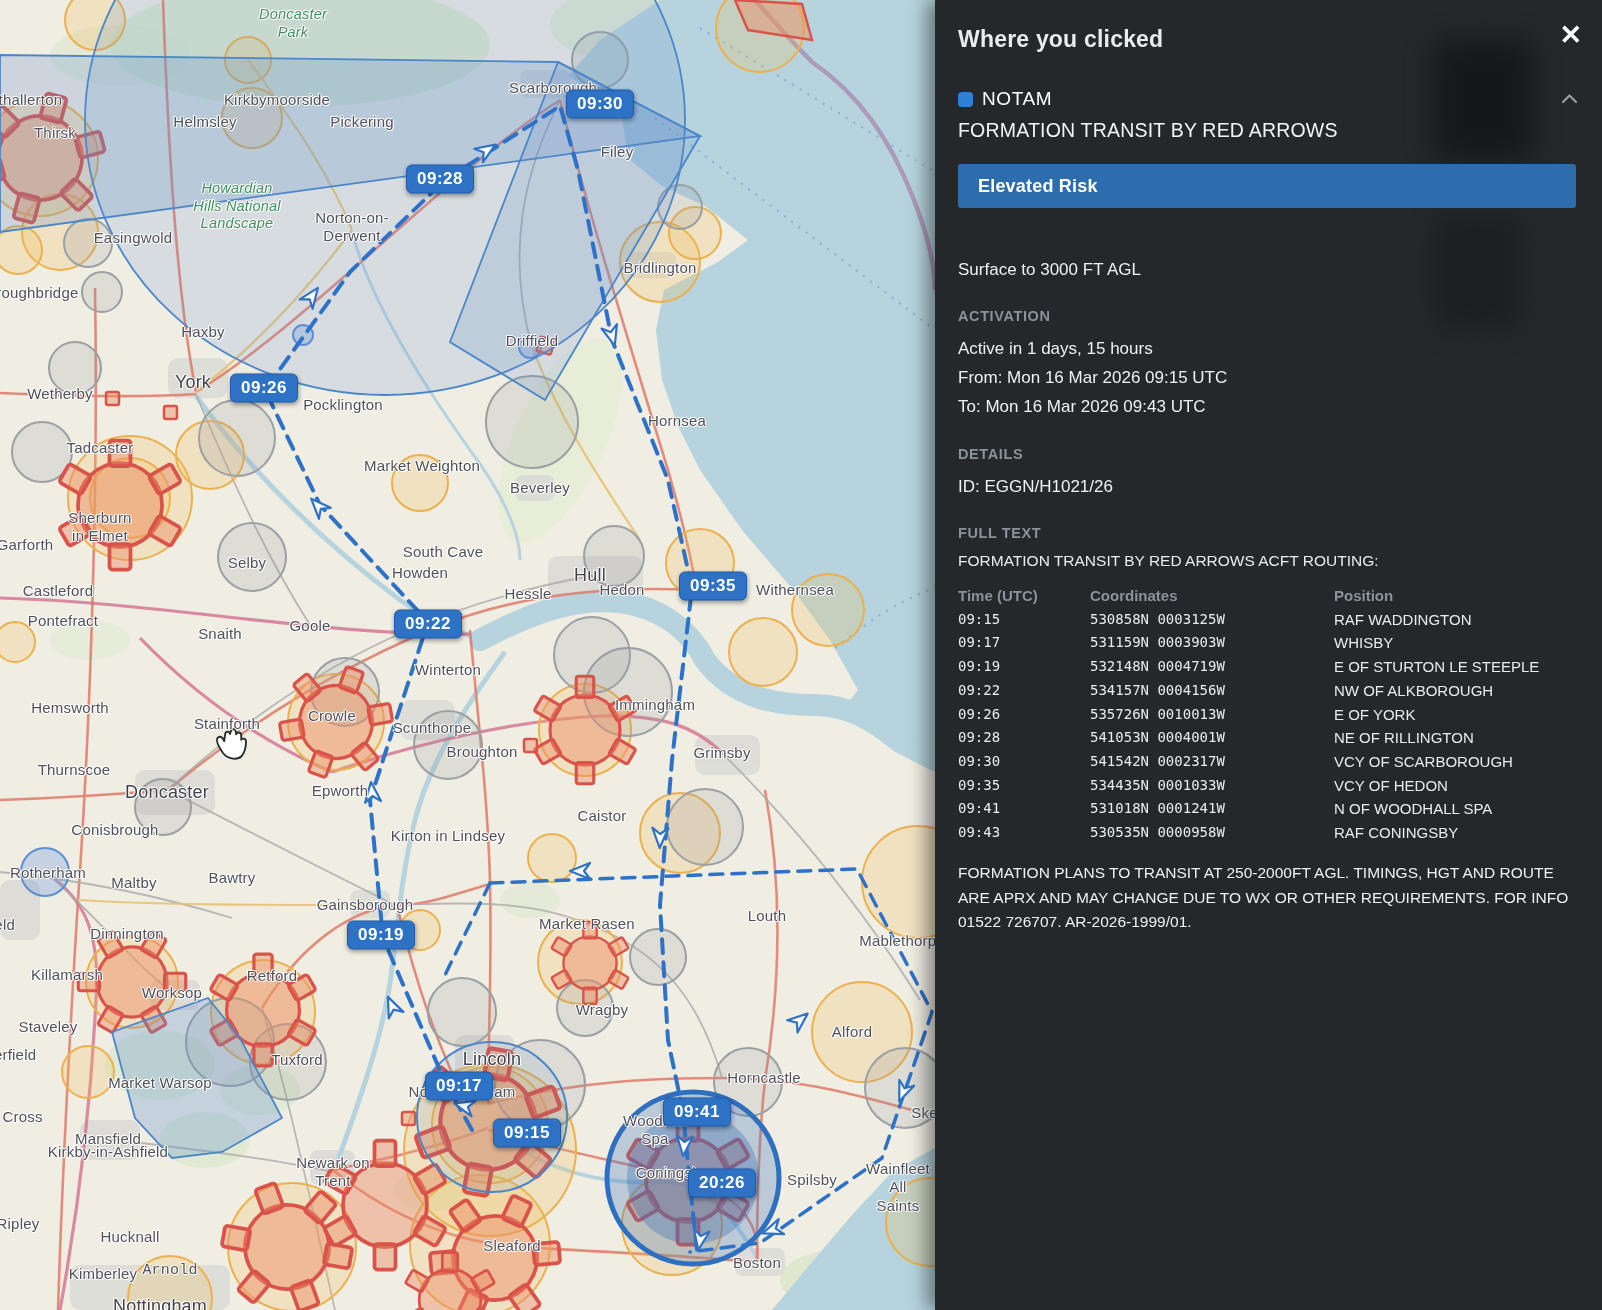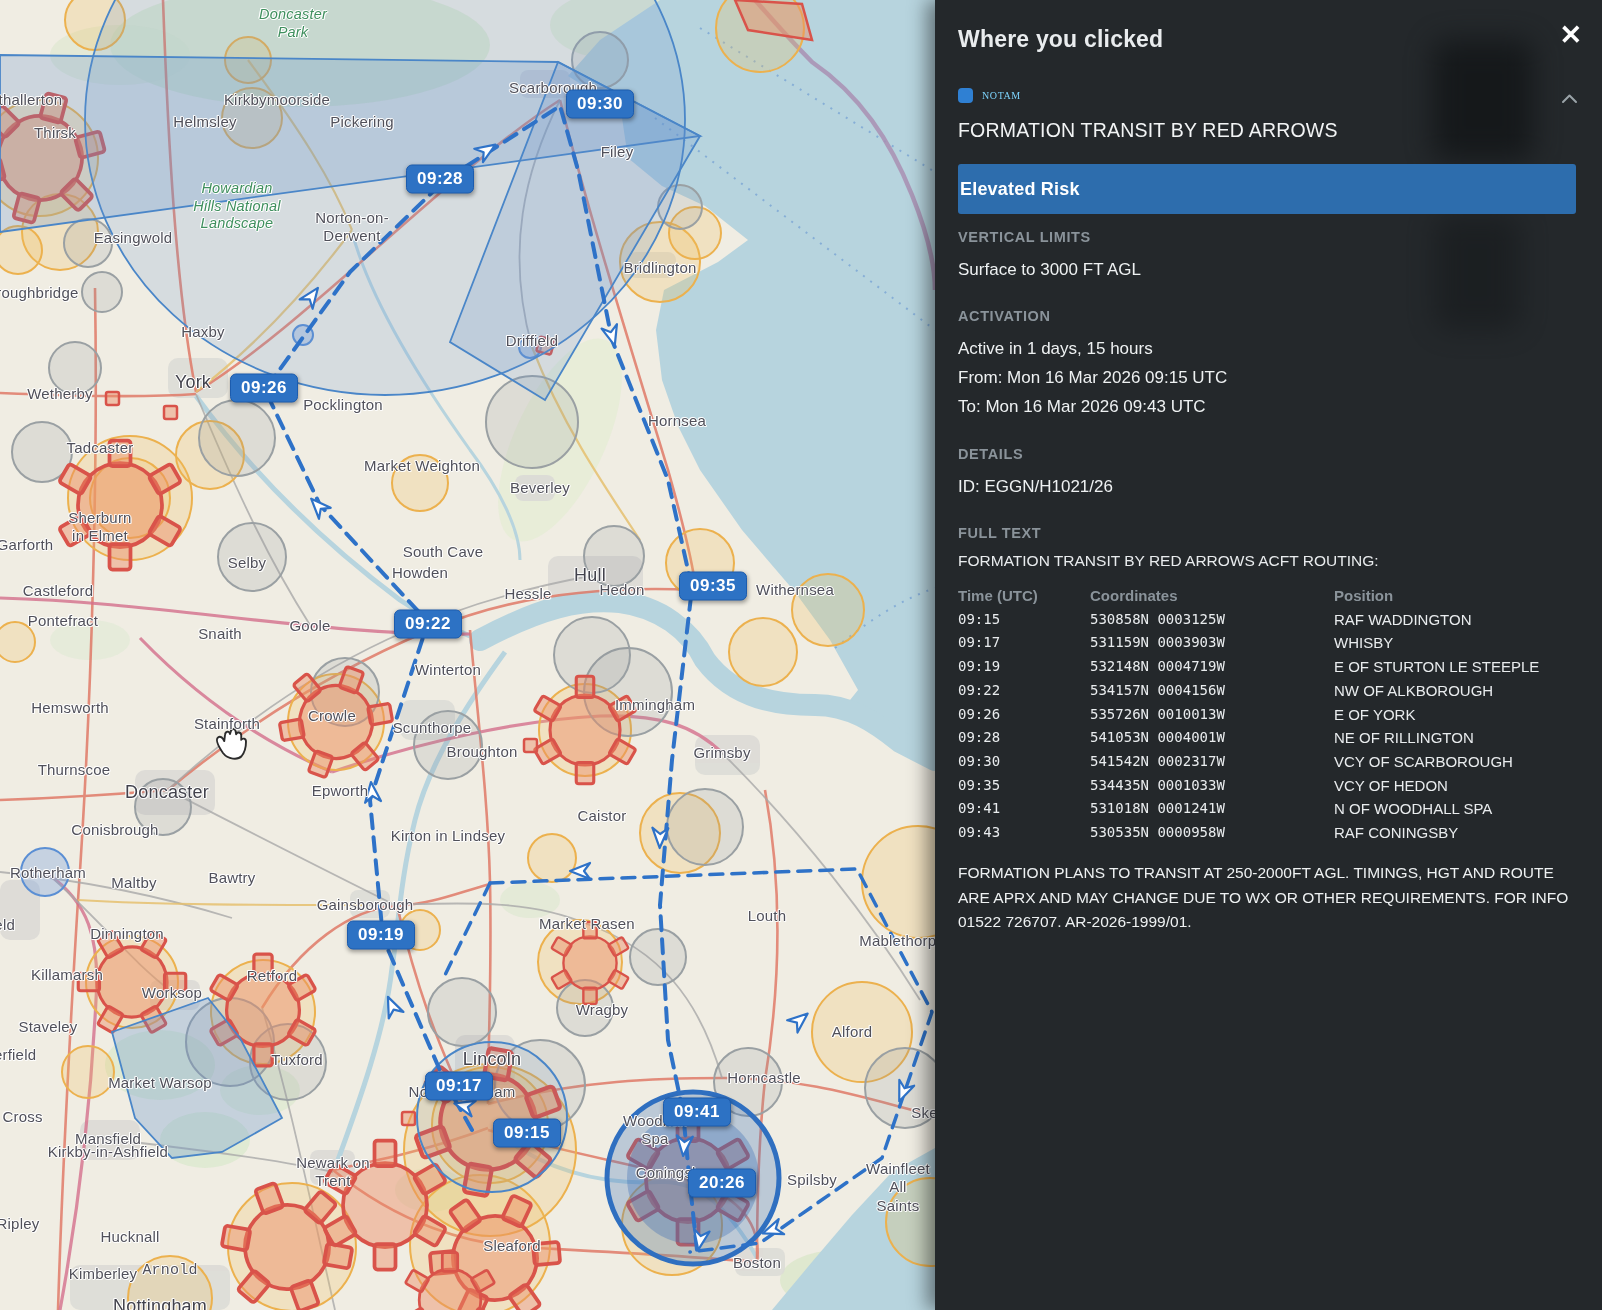--- a/index.html
+++ b/index.html
@@ -25,25 +25,25 @@
   
   #panel{position:absolute;left:935px;top:0;width:667px;height:1310px;background:var(--panelbg,#24282b);
          color:#e9ecee;box-shadow:-8px 0 18px rgba(0,0,0,.45);}
   #panel .abs{position:absolute;left:23px;right:26px;}
   .blurblob{position:absolute;border-radius:14px;filter:blur(14px);background:#121517;}
   #panel-title{top:26px;font-size:23px;font-weight:700;letter-spacing:.2px;}
   #close-btn{position:absolute;top:22px;right:20px;font-size:27px;font-weight:700;color:#fff;
              line-height:1;cursor:pointer;}
   #notam-row{top:88px;display:flex;align-items:center;gap:9px;}
   .type-dot{width:15px;height:15px;border-radius:4px;background:var(--accent,#2f80d3);}
-  .type-label{font-size:10px;color:#7dd3fc;letter-spacing:.6px;font-family:Liberation Serif, serif;}
+  .type-label{font-size:19px;color:#ffffff;letter-spacing:.6px;}
   #collapse-chevron{position:absolute;top:90px;right:24px;}
   #notam-title{top:119px;font-size:19.5px;font-weight:400;color:#f2f4f5;letter-spacing:.2px;}
-  #risk-banner{top:164px;height:50px;background:var(--risk,#2d6dad);border-radius:3px;
-               display:flex;align-items:center;padding-left:2px;font-size:18px;font-weight:700;
+  #risk-banner{top:164px;height:44px;background:var(--risk,#2d6dad);border-radius:3px;
+               display:flex;align-items:center;padding-left:20px;font-size:18px;font-weight:700;
                color:#fff;letter-spacing:.2px;}
   .sec-head{color:#8a939a;font-size:14.5px;font-weight:700;letter-spacing:.6px;}
   .sec-val{font-size:17px;color:#eef1f2;line-height:29px;}
   #ft-intro{font-size:15.5px;}
   
   #route-table{top:584px;font-size:15px;}
   .trow{display:flex;line-height:23.7px;}
   .tc1{width:132px;flex:none;}
   .tc2{width:196px;flex:none;}
   .tc3{flex:1;margin-left:48px;}
@@ -418,21 +418,20 @@
   </div>
   <span id="collapse-chevron">
     <svg width="17" height="11" viewBox="0 0 17 11">
         <path d="M2 9 L8.5 2.5 L15 9" stroke="#9aa3a8" stroke-width="2" fill="none" stroke-linecap="round" stroke-linejoin="round"></path>
       </svg>
   </span>
 
   <div class="abs" id="notam-title">FORMATION TRANSIT BY RED ARROWS</div>
   <div class="abs" id="risk-banner">Elevated Risk</div>
 
-  <div class="abs sec-head" style="top:229px">VERTICAL LIMITS</div>
   <div class="abs sec-val" style="top:255px">Surface to 3000 FT AGL</div>
 
   <div class="abs sec-head" style="top:308px">ACTIVATION</div>
   <div class="abs sec-val" style="top:334px">Active in 1 days, 15 hours</div>
   <div class="abs sec-val" style="top:363px">From: Mon 16 Mar 2026 09:15 UTC</div>
   <div class="abs sec-val" style="top:392px">To: Mon 16 Mar 2026 09:43 UTC</div>
 
   <div class="abs sec-head" style="top:446px">DETAILS</div>
   <div class="abs sec-val" style="top:472px">ID: EGGN/H1021/26</div>
 

